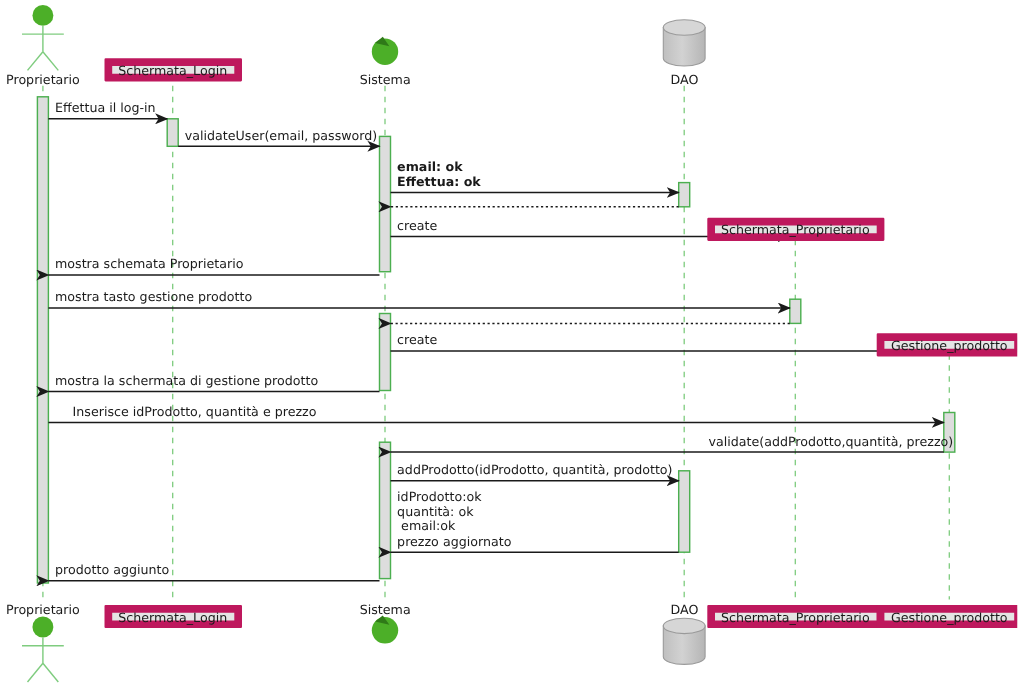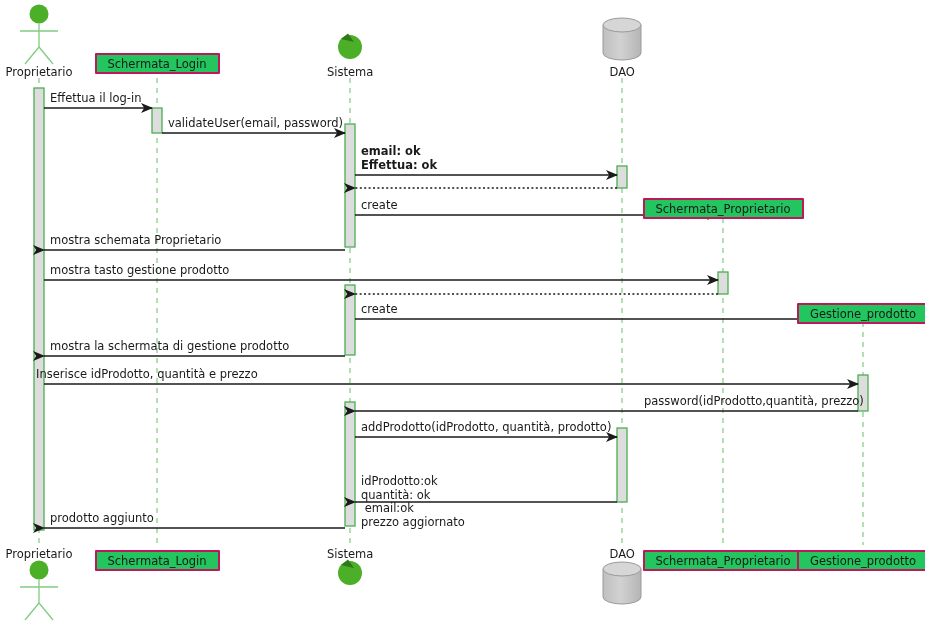--- a/index.html
+++ b/index.html
@@ -15,22 +15,22 @@
     background:#ffffff;
     overflow:hidden;
   }
   #svg-layer{
     position:absolute;
     left:0;top:0;
     width:925px;height:623px;
   }
   .part-box{
     position:absolute;
-    background:#22c55e;
-    border:2px solid #be185d;
+    background:#e5e5e5;
+    border:7px solid #be185d;
     color:#1a1a1a;
     font-size:11.5px;
     display:flex;
     align-items:center;
     justify-content:center;
     white-space:nowrap;
     box-sizing:border-box;
     height:21px;
     border-radius:1px;
   }
@@ -140,24 +140,24 @@
 
   <div id="html-layer">
       <div class="msg-lbl" style="left: 50px; top: 91.5px;"><div>Effettua il log-in</div></div>
       <div class="msg-lbl" style="left: 168px; top: 116.5px;"><div>validateUser(email, password)</div></div>
       <div class="msg-lbl" style="left: 361px; top: 145px; font-weight: bold;"><div>email: ok</div><div>Effettua: ok</div></div>
       <div class="msg-lbl" style="left: 361px; top: 198.5px;"><div>create</div></div>
       <div class="msg-lbl" style="left: 50px; top: 233.5px;"><div>mostra schemata Proprietario</div></div>
       <div class="msg-lbl" style="left: 50px; top: 263.5px;"><div>mostra tasto gestione prodotto</div></div>
       <div class="msg-lbl" style="left: 361px; top: 302.5px;"><div>create</div></div>
       <div class="msg-lbl" style="left: 50px; top: 339.5px;"><div>mostra la schermata di gestione prodotto</div></div>
-      <div class="msg-lbl" style="left: 36px; top: 367.5px; text-align: center;"><div>Inserisce idProdotto, quantità e prezzo</div></div>
-      <div class="msg-lbl" style="left: 644px; top: 394.5px;"><div>password(idProdotto,quantità, prezzo)</div></div>
+      <div class="msg-lbl" style="left: 66px; top: 367.5px; text-align: center;"><div>Inserisce idProdotto, quantità e prezzo</div></div>
+      <div class="msg-lbl" style="left: 644px; top: 394.5px;"><div>validate(addProdotto,quantità, prezzo)</div></div>
       <div class="msg-lbl" style="left: 361px; top: 420.5px;"><div>addProdotto(idProdotto, quantità, prodotto)</div></div>
-      <div class="msg-lbl" style="left: 361px; top: 445px; margin-top: 30px;"><div>idProdotto:ok</div><div>quantità: ok</div><div> email:ok</div><div>prezzo aggiornato</div></div>
+      <div class="msg-lbl" style="left: 361px; top: 445px;"><div>idProdotto:ok</div><div>quantità: ok</div><div> email:ok</div><div>prezzo aggiornato</div></div>
       <div class="msg-lbl" style="left: 50px; top: 511.5px;"><div>prodotto aggiunto</div></div>
       <div class="actor-name" style="left: 5.5px; top: 65px;">Proprietario</div>
       <div class="actor-name" style="left: 5.5px; top: 547px;">Proprietario</div>
       <div class="part-box" style="left: 94.5px; top: 53px; width: 125px;">
         <span>Schermata_Login</span>
       </div>
       <div class="part-box" style="left: 94.5px; top: 550px; width: 125px;">
         <span>Schermata_Login</span>
       </div>
       <div class="actor-name" style="left: 327px; top: 65px;">Sistema</div>

